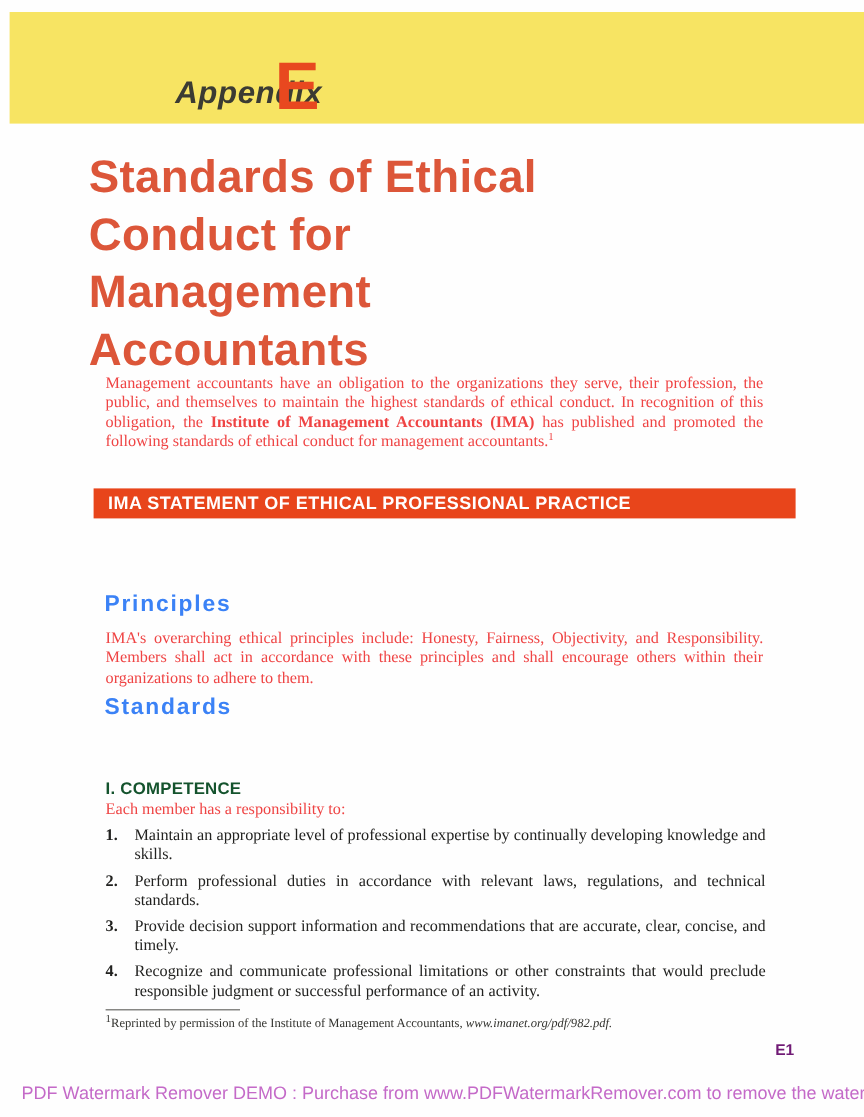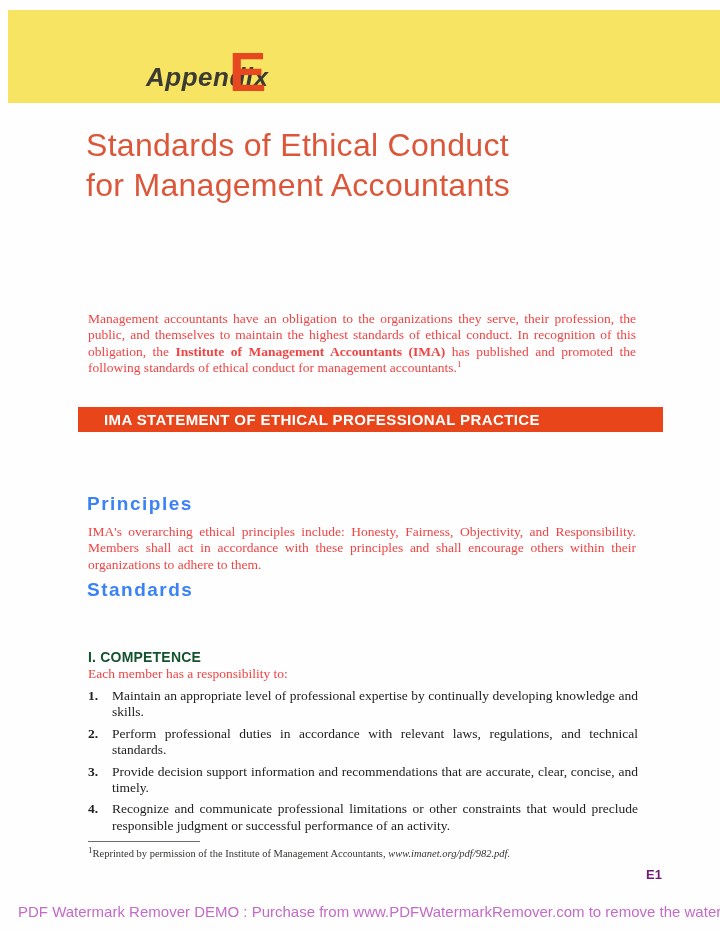--- a/index.html
+++ b/index.html
@@ -34,25 +34,25 @@
     left: 221px; top: 34px;
     font-family: "Liberation Sans", sans-serif;
     font-weight: 800;
     font-size: 56px;
     line-height: 1;
     color: #e8481f;
   }
   
   .chapter-title {
     position: absolute;
-    left: 86px; top: 125px;
+    left: 74px; top: 125px;
     width: 460px;
     font-family: "Liberation Sans", sans-serif;
-    font-weight: 400;
-    font-size: 32px;
+    font-weight: 700;
+    font-size: 38px;
     line-height: 1.26;
     letter-spacing: 0.3px;
     color: #dc5639;
   }
   
   .para {
     position: absolute;
     left: 88px;
     width: 548px;
     font-size: 13.5px;
@@ -74,21 +74,21 @@
     width: 585px; height: 25px;
     background: #e8451b;
   }
   .banner-text {
     font-family: "Liberation Sans", sans-serif;
     font-weight: 700;
     font-size: 15px;
     letter-spacing: 0.4px;
     color: #ffffff;
     line-height: 25px;
-    padding-left: 26px;
+    padding-left: 12px;
     white-space: nowrap;
   }
   
   .green-heading {
     position: absolute;
     left: 87px;
     font-family: "Liberation Sans", sans-serif;
     font-weight: 700;
     font-size: 19px;
     letter-spacing: 1.5px;

